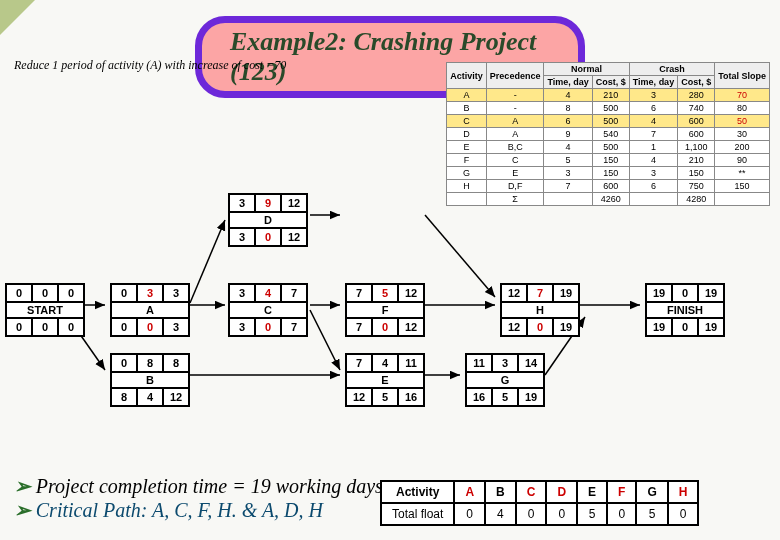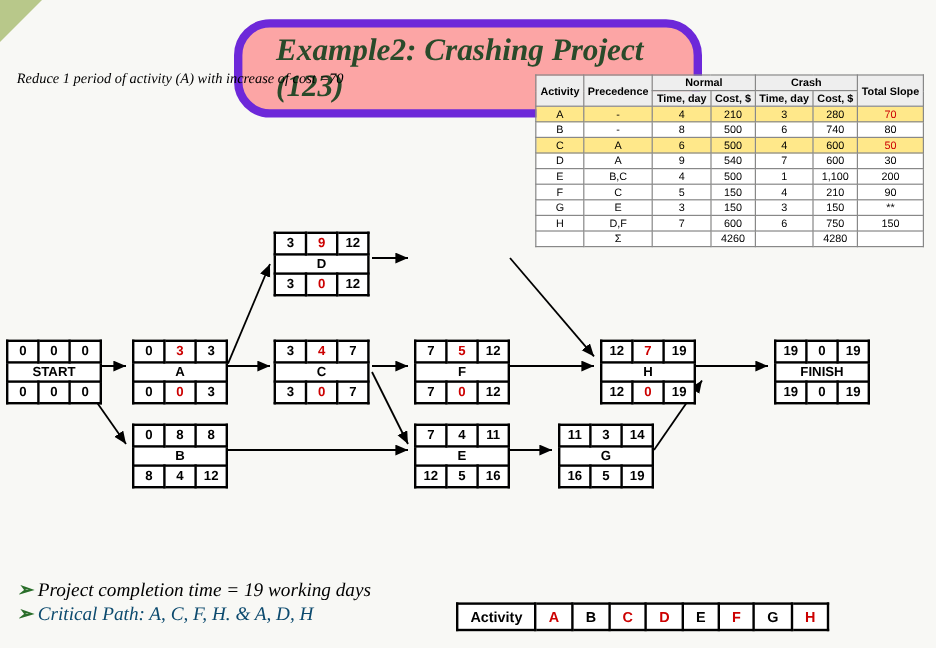--- a/index.html
+++ b/index.html
@@ -12,21 +12,21 @@
 .data-table th,.data-table td{border:1px solid #888;padding:1px 3px;text-align:center;background:#fff}
 .data-table th{background:#eee;font-weight:bold}
 .data-table tr.hl td{background:#ffe88a}
 .data-table td.red{color:#c00;font-weight:normal}
 .diagram{position:absolute;top:175px;left:0;width:780px;height:260px}
 .node{position:absolute;font-family:Arial,sans-serif;font-size:11px}
 .node table{border-collapse:collapse}
 .node td{border:2px solid #000;width:26px;height:18px;text-align:center;font-weight:bold;background:#fff}
 .node .lbl{border-left:2px solid #000;border-right:2px solid #000;height:16px;background:#fff}
 .node .red{color:#c00}
-.bullets{position:absolute;bottom:18px;left:14px;font-size:16px;font-style:italic}
+.bullets{position:absolute;bottom:18px;left:14px;font-size:20px;font-style:italic}
 .bullets .arrow{color:#2a6e2a;font-weight:bold}
 .bullets .orange{color:#0c4a6e}
 .float-table{position:absolute;bottom:14px;left:380px;border-collapse:collapse;font-family:Arial,sans-serif;font-size:12px}
 .float-table td,.float-table th{border:2px solid #000;padding:3px 10px;text-align:center;background:#fff}
 .float-table .red{color:#c00;font-weight:bold}
 svg.arrows{position:absolute;top:0;left:0;pointer-events:none}
 </style>
 </head>
 <body>
 
@@ -361,14 +361,25 @@
         <th>Activity</th>
         <th class="red">A</th>
         <th>B</th>
         <th class="red">C</th>
         <th class="red">D</th>
         <th>E</th>
         <th class="red">F</th>
         <th>G</th>
         <th class="red">H</th>
       </tr>
+      <tr>
+        <td>Total float</td>
+        <td>0</td>
+        <td>4</td>
+        <td>0</td>
+        <td>0</td>
+        <td>5</td>
+        <td>0</td>
+        <td>5</td>
+        <td>0</td>
+      </tr>
     </tbody>
   </table>
 
 </body></html>

